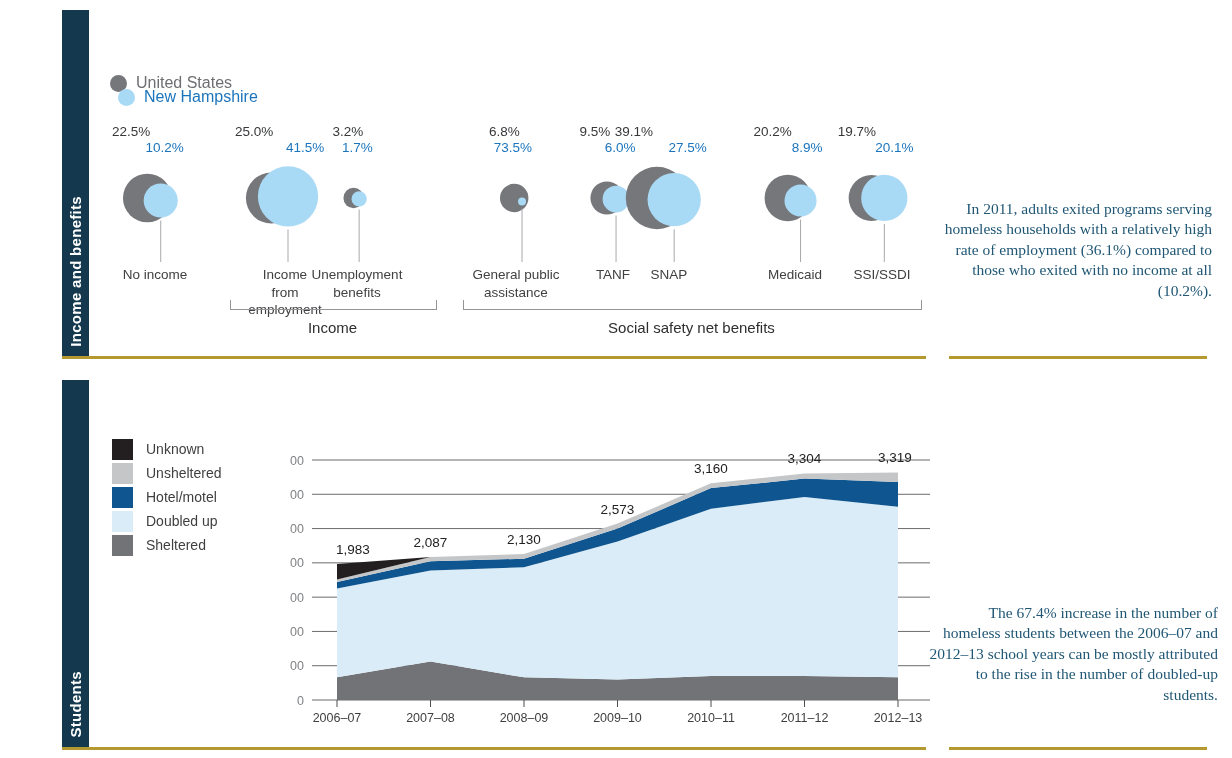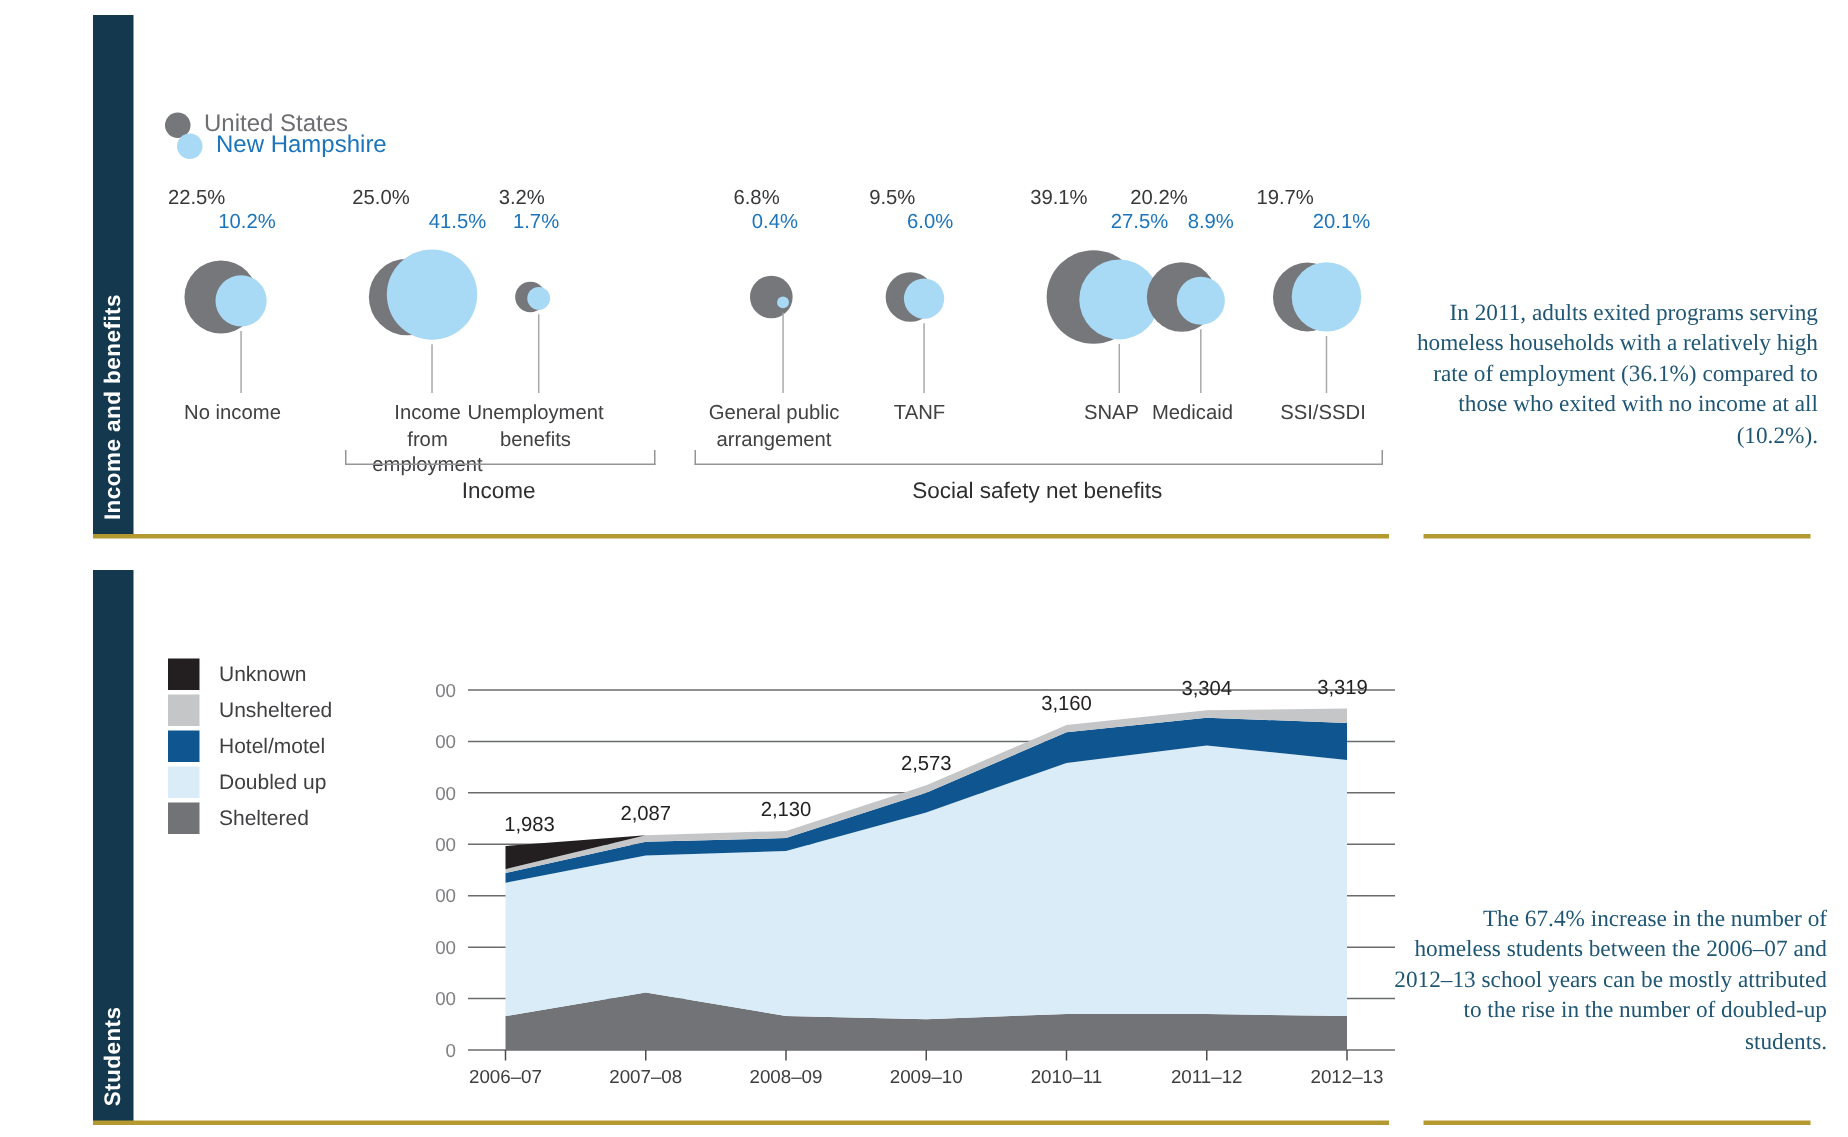--- a/index.html
+++ b/index.html
@@ -102,40 +102,40 @@
         <svg class="bubble-svg" width="130" height="108">
           <circle cx="61.57180293488954" cy="40" r="10.126718567395148" fill="#76777b"></circle>
           <circle cx="67.14149814695688" cy="40.87797600350239" r="7.618215700245471" fill="#a9daf5"></circle>
           <line x1="67.14149814695688" x2="67.14149814695688" y1="51.49619170374786" y2="104" stroke="#a7a9ac" stroke-width="1"></line>
         </svg>
         <div class="cat-label">Unemployment
 benefits</div>
       </div>
       <div class="bubble-col" style="left: 451px;">
         <span class="pct pct-us" style="left: 37.9962px;">6.8%</span>
-        <span class="pct pct-nh" style="right: 48.9962px;">0.4%</span>
+        <span class="pct pct-nh" style="right: 48.9962px;">73.5%</span>
         <svg class="bubble-svg" width="130" height="108">
           <circle cx="63.21231597083285" cy="40" r="14.21609316994541" fill="#76777b"></circle>
           <circle cx="71.03116721430283" cy="43.585211697906445" r="3.972631175926999" fill="#a9daf5"></circle>
           <line x1="71.03116721430283" x2="71.03116721430283" y1="50.557842873833444" y2="104" stroke="#a7a9ac" stroke-width="1"></line>
         </svg>
         <div class="cat-label">General public
-arrangement</div>
+assistance</div>
       </div>
       <div class="bubble-col" style="left: 548px;">
         <span class="pct pct-us" style="left: 31.4287px;">9.5%</span>
         <span class="pct pct-nh" style="right: 42.5209px;">6.0%</span>
         <svg class="bubble-svg" width="130" height="108">
           <circle cx="58.95311336282141" cy="40" r="16.52444465139673" fill="#76777b"></circle>
           <circle cx="68.04155792108962" cy="41.08042157684996" r="13.43752586039686" fill="#a9daf5"></circle>
           <line x1="68.04155792108962" x2="68.04155792108962" y1="57.51794743724682" y2="104" stroke="#a7a9ac" stroke-width="1"></line>
         </svg>
         <div class="cat-label">TANF</div>
       </div>
-      <div class="bubble-col" style="left: 676px;">
+      <div class="bubble-col" style="left: 604px;">
         <span class="pct pct-us" style="left: 10.769px;">39.1%</span>
         <span class="pct pct-nh" style="right: 27.1585px;">27.5%</span>
         <svg class="bubble-svg" width="130" height="108">
           <circle cx="53.00325365492662" cy="40" r="31.234229080631607" fill="#76777b"></circle>
           <circle cx="70.182079649274" cy="41.60117746538621" r="26.659436322385293" fill="#a9daf5"></circle>
           <line x1="70.182079649274" x2="70.182079649274" y1="71.2606137877715" y2="104" stroke="#a7a9ac" stroke-width="1"></line>
         </svg>
         <div class="cat-label">SNAP</div>
       </div>
       <div class="bubble-col" style="left: 730px;">

